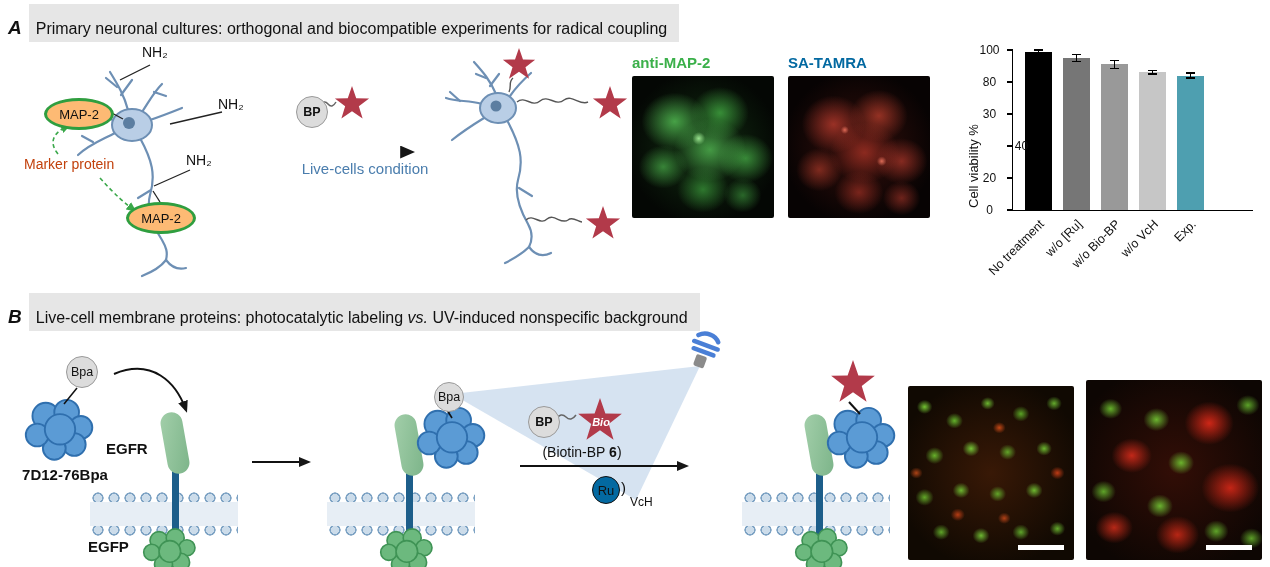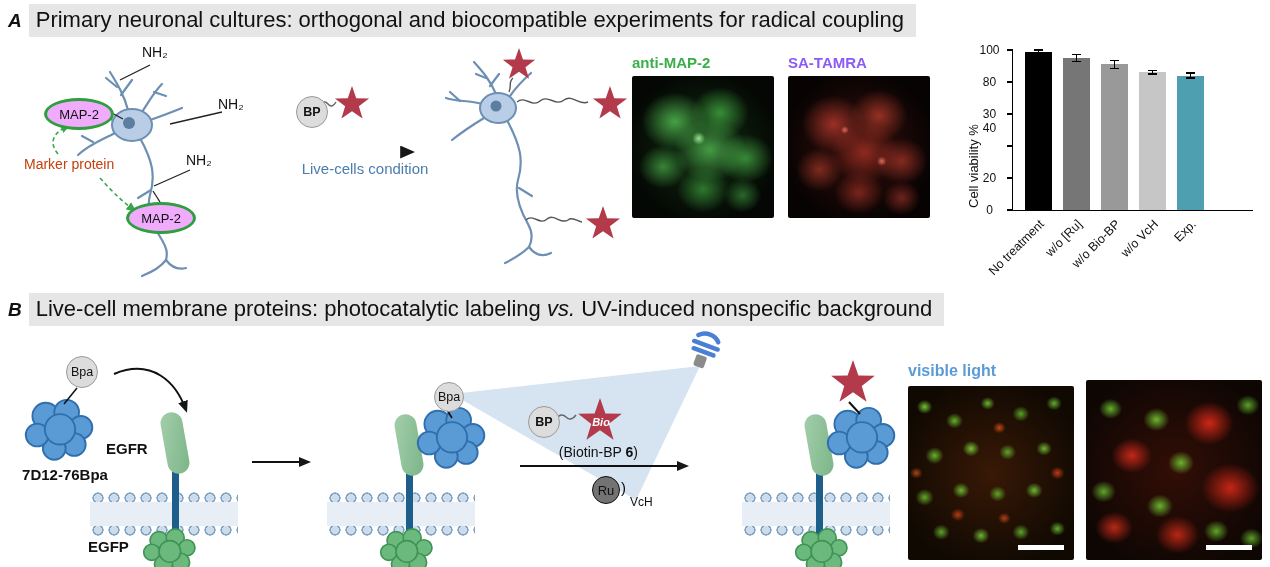--- a/index.html
+++ b/index.html
@@ -3,28 +3,28 @@
 <meta charset="utf-8">
 <style>
   html,body{margin:0;padding:0;background:#ffffff;}
   #stage{position:relative;width:1270px;height:567px;background:#ffffff;overflow:hidden;
          font-family:"Liberation Sans", sans-serif;color:#111;}
   .abs{position:absolute;}
 
   
   .panel-header{position:absolute;left:8px;display:flex;align-items:baseline;gap:7px;z-index:5;}
   .panel-letter{font-weight:bold;font-style:italic;font-size:19px;}
-  .panel-title{background:#e6e6e6;font-size:22px;padding:3px 12px 4px 7px;white-space:nowrap;}
+  .panel-title{background:#e6e6e6;font-size:16px;padding:16px 12px 4px 7px;white-space:nowrap;}
   .vs-italic{font-style:italic;}
 
   
   .gray-circle{position:absolute;border-radius:50%;background:#dcdcdc;border:1.5px solid #9a9a9a;
                display:flex;align-items:center;justify-content:center;font-size:12.5px;font-weight:600;z-index:4;}
   .oval{position:absolute;width:64px;height:26px;border:3px solid #2f9e3f;border-radius:50%;
-        background:#f0abfc;display:flex;align-items:center;justify-content:center;font-size:13px;z-index:4;}
+        background:#fdba74;display:flex;align-items:center;justify-content:center;font-size:13px;z-index:4;}
   .nh2{position:absolute;font-size:14px;z-index:4;}
   .micro-label{position:absolute;text-align:left;font-weight:bold;font-size:15px;z-index:4;}
   .micro{position:absolute;border-radius:2px;z-index:3;}
   .scalebar{position:absolute;right:10px;bottom:10px;width:46px;height:5px;background:#fff;}
 
   
   #marker-protein{position:absolute;left:24px;top:156px;width:116px;color:#c2410c;font-size:14px;z-index:4;}
   #live-cells{position:absolute;left:292px;top:160px;width:146px;text-align:center;color:#4a7dad;font-size:15px;z-index:4;}
   #micro-map2{left:632px;top:76px;width:142px;height:142px;background-color:#040704;
     background-image:
@@ -75,23 +75,23 @@
       radial-gradient(circle at 8px 8px,  #ccdcea 4.2px, #7ea3c4 4.2px, #7ea3c4 5.4px, rgba(0,0,0,0) 5.8px),
       radial-gradient(circle at 8px 40px, #ccdcea 4.2px, #7ea3c4 4.2px, #7ea3c4 5.4px, rgba(0,0,0,0) 5.8px);
     background-size:100% 100%,16px 48px,16px 48px;background-repeat:no-repeat,repeat-x,repeat-x;}
   .tm{position:absolute;width:7px;height:78px;background:#1d5e8a;border-radius:3px;z-index:1;}
   .pill{position:absolute;width:22px;height:62px;border-radius:11px;
         background:linear-gradient(110deg,#a3cfaa,#7cb489);transform:rotate(-10deg);z-index:1;}
   .b-label{position:absolute;font-weight:bold;font-size:15px;z-index:4;}
   #svg-b{position:absolute;left:0;top:330px;z-index:2;}
   #svg-a{position:absolute;left:20px;top:40px;z-index:2;}
   #ru-circle{position:absolute;left:592px;top:476px;width:26px;height:26px;border-radius:50%;
-             border:1.5px solid #111;background:#737373;display:flex;align-items:center;justify-content:center;
+             border:1.5px solid #111;background:#0369a1;display:flex;align-items:center;justify-content:center;
              font-size:13px;z-index:4;}
-  #biotin-label{position:absolute;left:498px;top:444px;width:140px;text-align:right;font-size:14px;z-index:4;}
+  #biotin-label{position:absolute;left:512px;top:444px;width:140px;text-align:center;font-size:14px;z-index:4;}
   #micro-vis{left:908px;top:386px;width:166px;height:174px;background-color:#100902;
     background-image:
       radial-gradient(11px 10px at 10% 12%, rgba(125,215,55,.9), rgba(0,0,0,0) 70%),
       radial-gradient(12px 11px at 28% 20%, rgba(110,205,50,.85), rgba(0,0,0,0) 70%),
       radial-gradient(10px 9px at 48% 10%, rgba(120,210,55,.85), rgba(0,0,0,0) 70%),
       radial-gradient(12px 11px at 68% 16%, rgba(105,200,45,.8), rgba(0,0,0,0) 70%),
       radial-gradient(11px 10px at 88% 10%, rgba(120,210,55,.8), rgba(0,0,0,0) 70%),
       radial-gradient(13px 12px at 16% 40%, rgba(115,205,50,.85), rgba(0,0,0,0) 70%),
       radial-gradient(12px 11px at 38% 36%, rgba(125,215,60,.9), rgba(0,0,0,0) 70%),
       radial-gradient(12px 11px at 60% 38%, rgba(110,200,50,.8), rgba(0,0,0,0) 70%),
@@ -247,21 +247,21 @@
   <div class="oval" style="left:126px;top:202px">MAP-2</div>
   <div class="nh2" style="left:142px;top:44px">NH₂</div>
   <div class="nh2" style="left:218px;top:96px">NH₂</div>
   <div class="nh2" style="left:186px;top:152px">NH₂</div>
   <div id="marker-protein">Marker protein</div>
   <div class="gray-circle" style="left:296px;top:96px;width:30px;height:30px">BP</div>
   <div id="live-cells">Live-cells condition</div>
 
   <div class="micro-label" style="left:632px;top:54px;width:142px;color:#3bb04a">anti-MAP-2</div>
   <div class="micro" id="micro-map2"></div>
-  <div class="micro-label" style="left:788px;top:54px;width:142px;color:#8b5cf6">SA-TAMRA</div>
+  <div class="micro-label" style="left:788px;top:54px;width:142px;color:#0369a1">SA-TAMRA</div>
   <div class="micro" id="micro-tamra"></div>
 
   <div id="chart">
     <div class="ylab">Cell viability %</div>
     <div id="plot">
       <div id="bars">
           <div class="bar-wrap">
             <div class="bar" style="height: 158.4px; background: rgb(0, 0, 0);"></div>
             <div class="errbar" style="bottom: 156px; height: 4.8px;"></div>
             <div class="xlabel">No treatment</div>
@@ -284,21 +284,21 @@
           <div class="bar-wrap">
             <div class="bar" style="height: 134.4px; background: rgb(78, 159, 176);"></div>
             <div class="errbar" style="bottom: 131.2px; height: 6.4px;"></div>
             <div class="xlabel">Exp.</div>
           </div>
         </div>
     <div class="ytick" style="bottom: -7px;">0</div>
         <div class="tickline" style="bottom: -0.75px;"></div>
         <div class="ytick" style="bottom: 25px;">20</div>
         <div class="tickline" style="bottom: 31.25px;"></div>
-        <div class="ytick" style="bottom: 75px;">40</div>
+        <div class="ytick" style="bottom: 57px; margin-left: 32px;">40</div>
         <div class="tickline" style="bottom: 63.25px;"></div>
         <div class="ytick" style="bottom: 89px;">30</div>
         <div class="tickline" style="bottom: 95.25px;"></div>
         <div class="ytick" style="bottom: 121px;">80</div>
         <div class="tickline" style="bottom: 127.25px;"></div>
         <div class="ytick" style="bottom: 153px;">100</div>
         <div class="tickline" style="bottom: 159.25px;"></div>
       </div>
   </div>
 
@@ -357,21 +357,20 @@
   <div class="b-label" style="left:2px;top:466px;width:126px;text-align:center">7D12-76Bpa</div>
   <div class="b-label" style="left:106px;top:440px">EGFR</div>
   <div class="b-label" style="left:88px;top:538px">EGFP</div>
   <div class="gray-circle" style="left:434px;top:382px;width:28px;height:28px;font-weight:normal">Bpa</div>
   <div class="gray-circle" style="left:528px;top:406px;width:30px;height:30px">BP</div>
   <div id="biotin-label"><span>(Biotin-BP </span><b>6</b><span>)</span></div>
   <div id="ru-circle">Ru</div>
   <div class="abs" style="left:621px;top:479px;font-size:15px;z-index:4">)</div>
   <div class="abs" style="left:630px;top:495px;font-size:12px;z-index:4">VcH</div>
 
-  <div class="micro-label" style="left:908px;top:362px;width:166px;font-size:16px;color:#5b9bd5">visible light</div>
   <div class="micro" id="micro-vis">
     <div class="scalebar"></div>
   </div>
   <div class="micro" id="micro-uv">
     <div class="scalebar"></div>
   </div>
 
 </div>
 
 </body></html>

